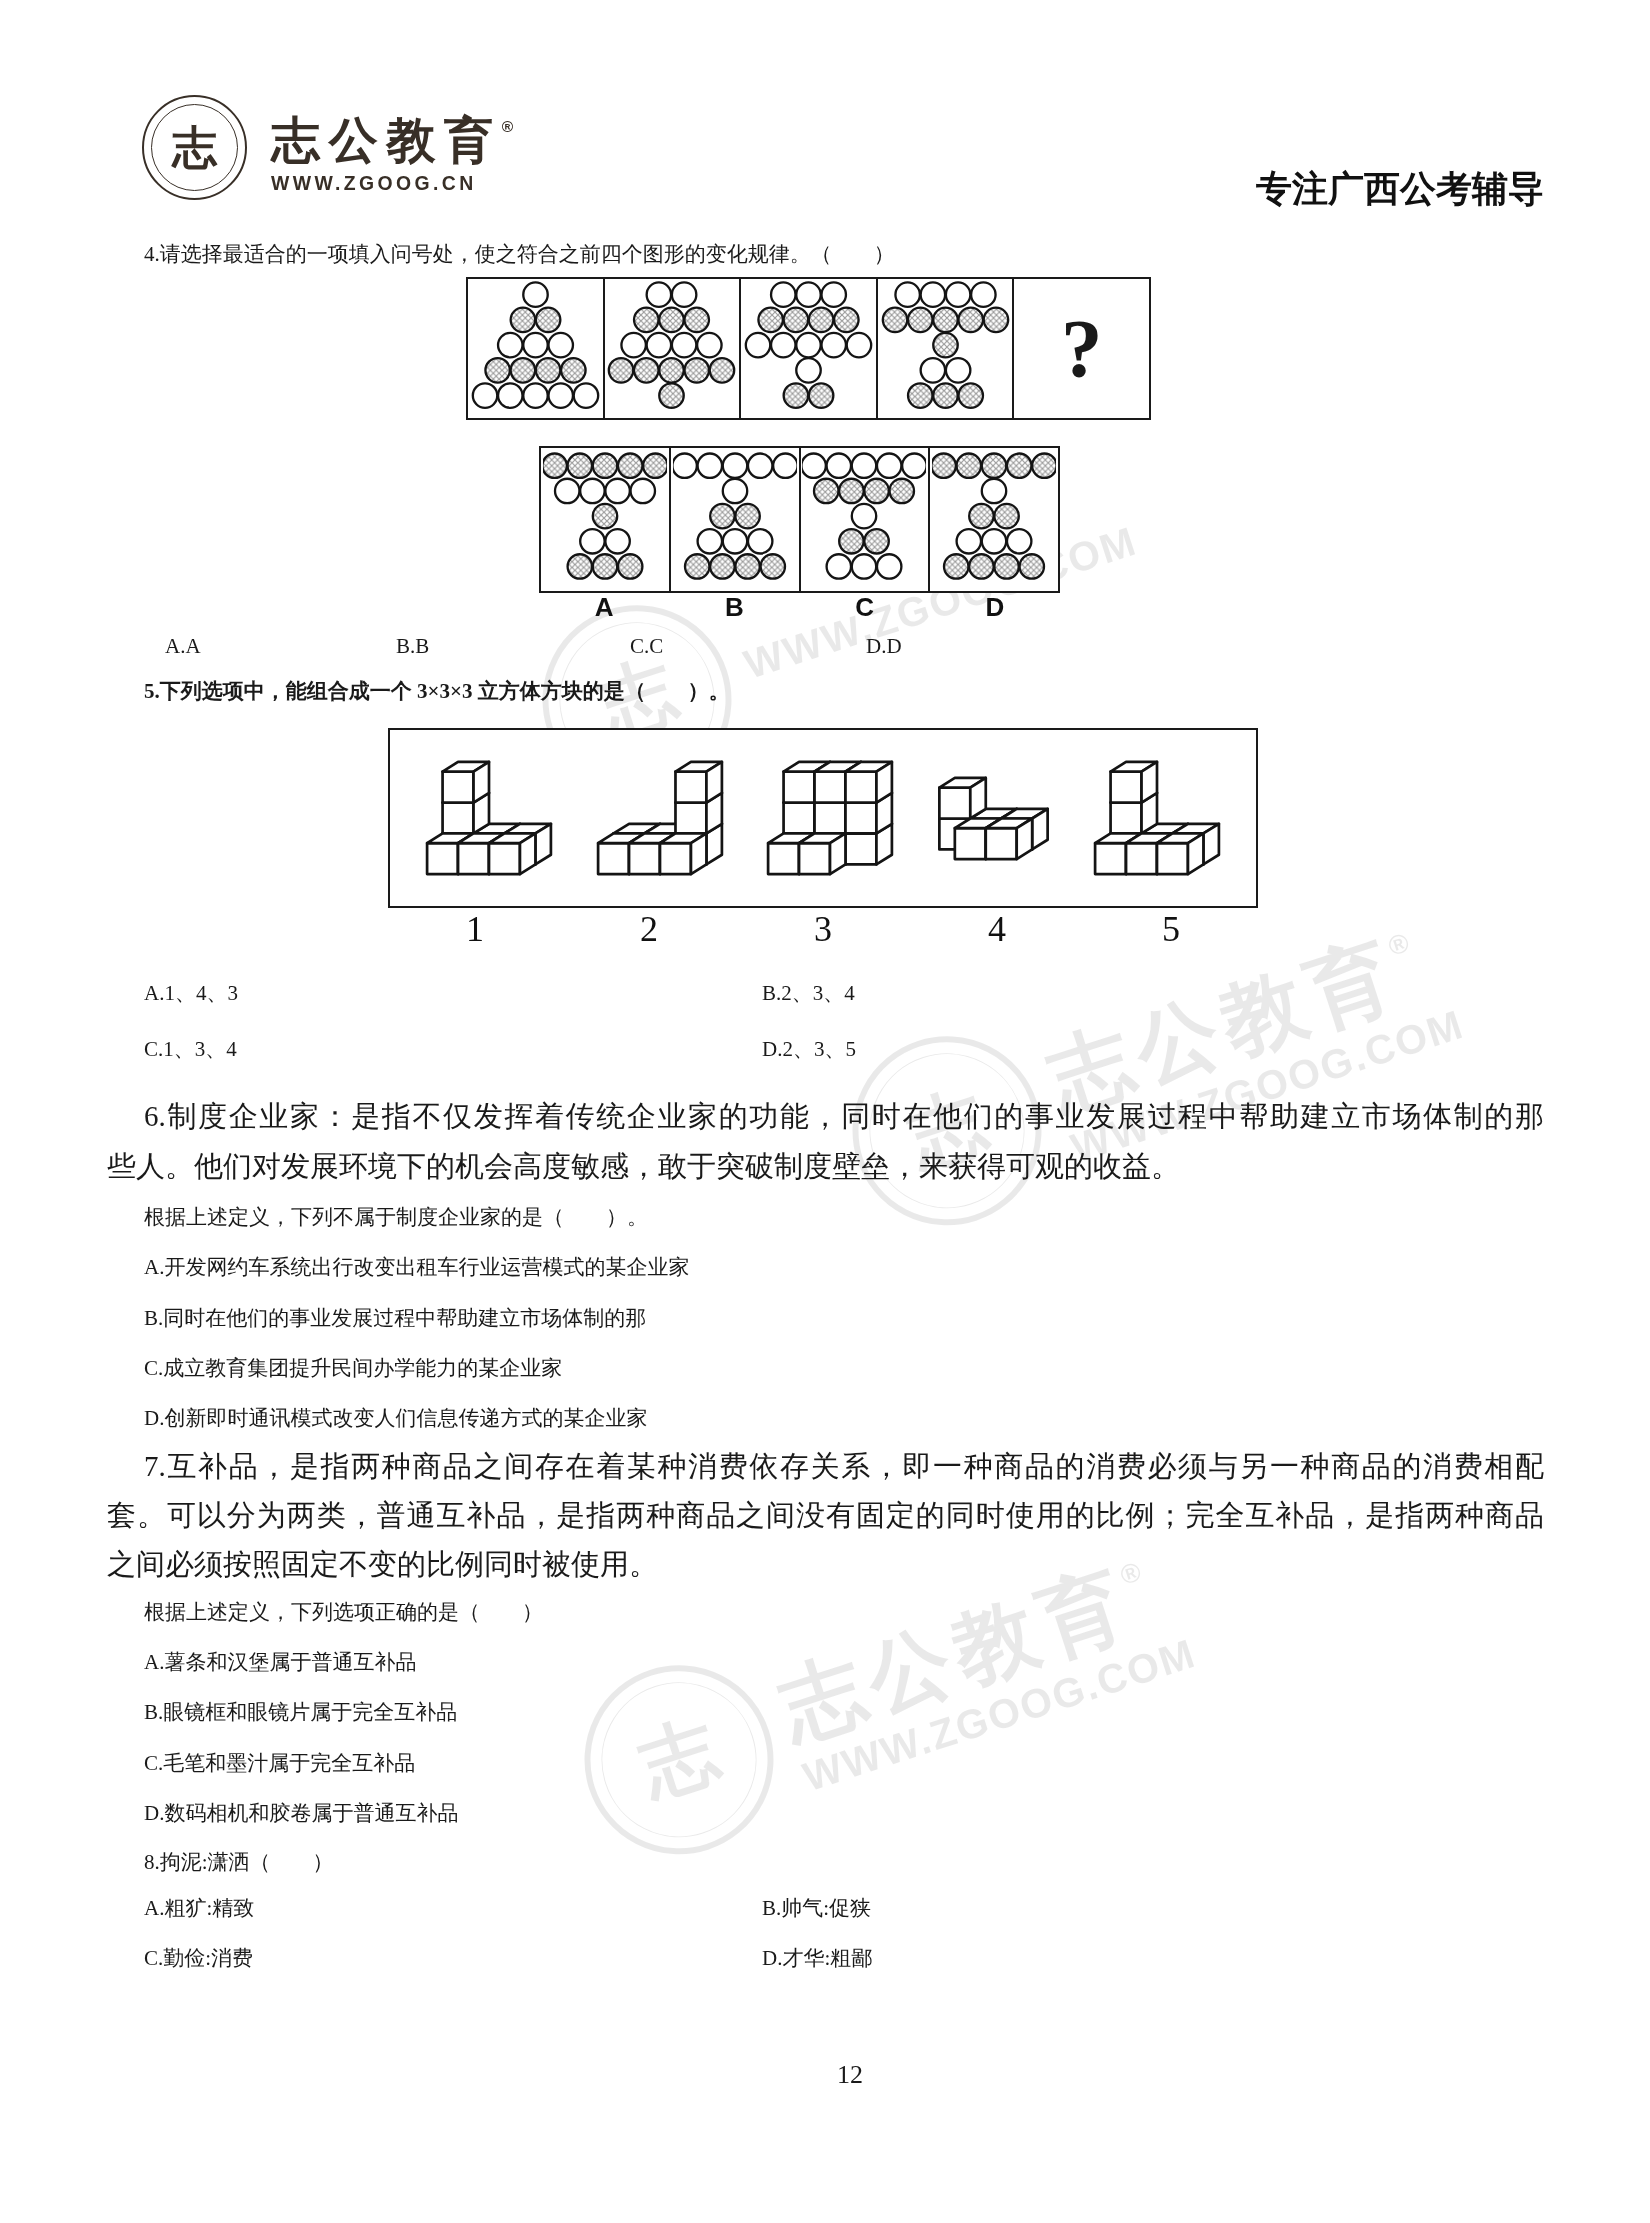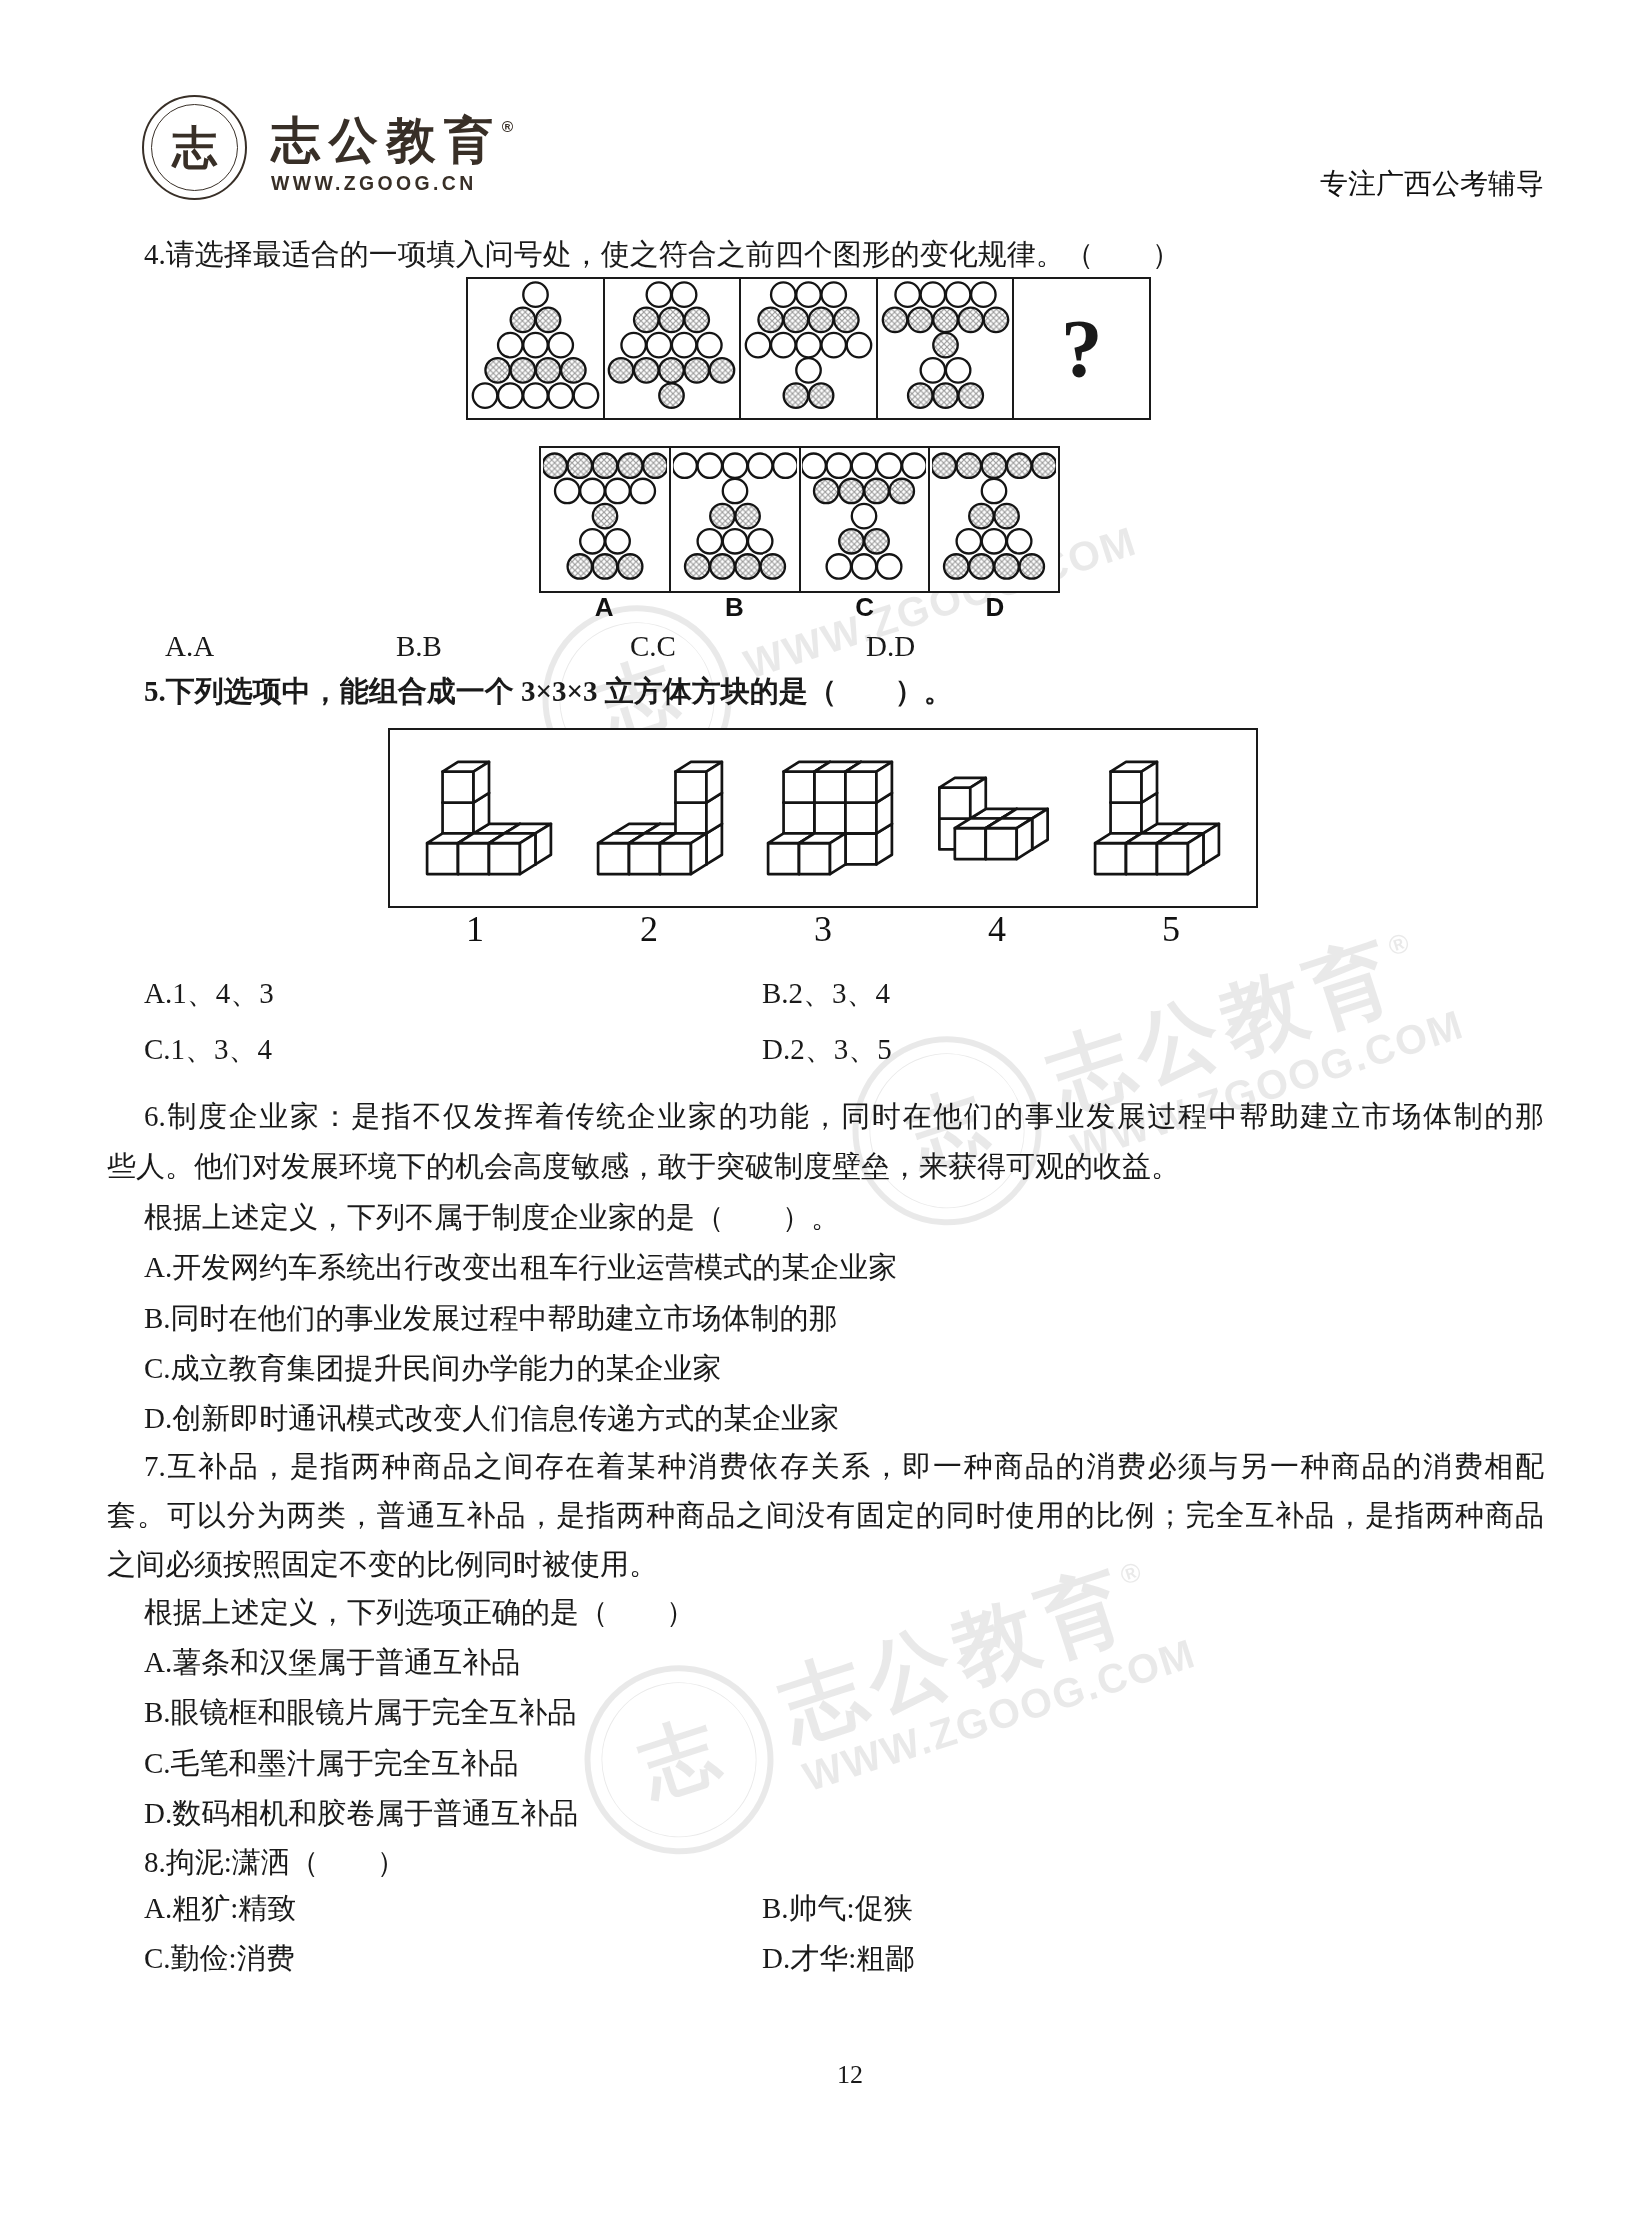--- a/index.html
+++ b/index.html
@@ -10,24 +10,24 @@
   .logo-seal{width:101px;height:101px;border:2.9px solid #382f27;border-radius:50%;position:relative;
              display:flex;align-items:center;justify-content:center;flex:0 0 auto;}
   .logo-seal::before{content:"";position:absolute;inset:6.8px;border:1.5px solid #382f27;border-radius:50%;}
   .logo-seal-char{font-family:"Liberation Sans",sans-serif;font-weight:900;font-size:45px;color:#382f27;}
   .logo-texts{margin-left:24px;}
   .logo-brand{font-family:"Liberation Sans",sans-serif;font-weight:900;font-size:49px;
               letter-spacing:8.7px;color:#382f27;line-height:54px;white-space:nowrap;}
   .logo-brand sup{font-size:15.5px;letter-spacing:0;vertical-align:25px;}
   .logo-url{font-family:"Liberation Sans",sans-serif;font-weight:700;font-size:19.4px;
             letter-spacing:3.4px;color:#382f27;margin-top:4.9px;}
-  .slogan{position:absolute;right:107px;top:165px;font-size:28px;font-weight:400;color:#111;z-index:2;white-space:nowrap;}
+  .slogan{position:absolute;right:107px;top:165px;font-size:36px;font-weight:700;color:#111;z-index:2;white-space:nowrap;}
   
   .line{position:absolute;left:107px;width:1437px;height:50px;line-height:50px;
-        font-size:29px;white-space:nowrap;z-index:2;}
+        font-size:21px;white-space:nowrap;z-index:2;}
   .ind{padding-left:37px;}
   .para{position:absolute;left:107px;width:1437px;font-size:29px;z-index:2;}
   .jline{text-align:justify;text-align-last:justify;}
   .firstline{text-indent:37px;}
   .row2{display:grid;grid-template-columns:618px auto;padding-left:37px;}
   .row4{display:grid;grid-template-columns:223px 226px 228px auto;padding-left:58px;}
   
   .q4fig{position:absolute;left:466px;top:277px;width:685px;height:143px;border:2.9px solid #1a1a1a;
          box-sizing:border-box;display:flex;z-index:2;background:#fff;}
   .q4cell{flex:1 1 0;border-left:2.9px solid #1a1a1a;display:flex;align-items:center;justify-content:center;}

